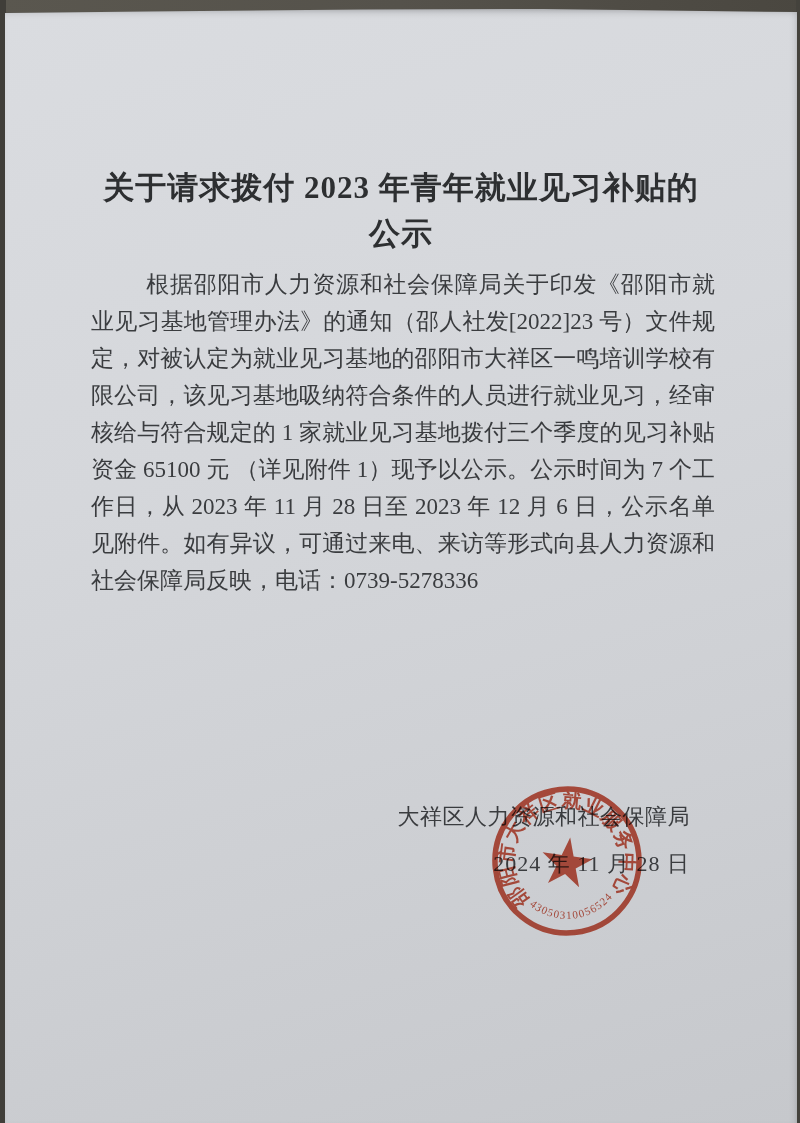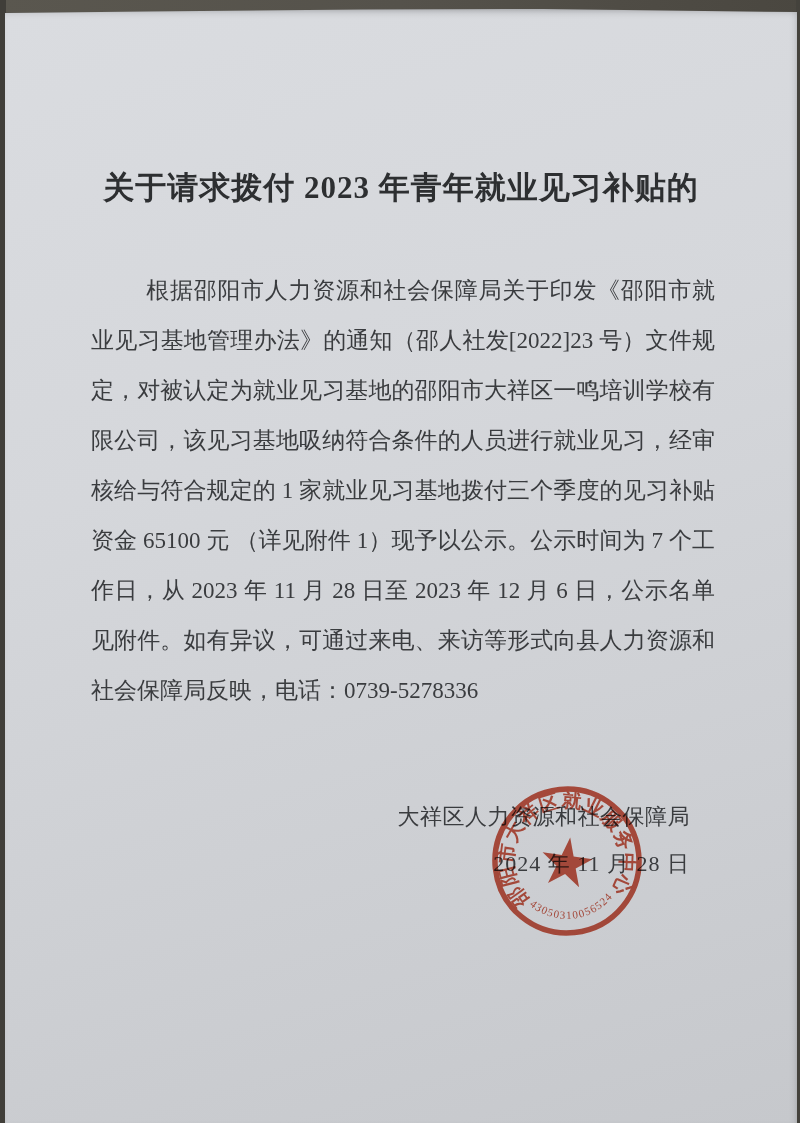--- a/index.html
+++ b/index.html
@@ -22,21 +22,21 @@
     padding-left:24px;
   }
 
   .doc-title {
     position:absolute; left:0; right:0; top:156px;
     text-align:center; font-weight:700; color:#2d2f31;
     font-size:31px; line-height:46px; letter-spacing:1px;
   }
   .doc-body {
     position:absolute; left:86px; top:257px; width:624px;
-    font-size:23px; line-height:50px;
+    font-size:23px; line-height:37px;
     text-align:justify; text-indent:2.4em;
     color:#3a3c3f;
   }
   .attachment {
     position:absolute; left:86px; top:636px;
     font-size:21px; color:#3a3c3f;
   }
   .signature {
     position:absolute; right:107px; top:793px;
     text-align:right; color:#3a3c3f;
@@ -55,20 +55,21 @@
 <body>
 
 <div class="edge edge-top"></div>
 <div class="edge edge-left"></div>
 <div class="edge edge-right"></div>
 
 <div class="paper">
 
   <div class="doc-title">
     <div>关于请求拨付 2023 年青年就业见习补贴的</div>
+    <div>公示</div>
   </div>
 
   <div class="doc-body">根据邵阳市人力资源和社会保障局关于印发《邵阳市就业见习基地管理办法》的通知（邵人社发[2022]23 号）文件规定，对被认定为就业见习基地的邵阳市大祥区一鸣培训学校有限公司，该见习基地吸纳符合条件的人员进行就业见习，经审核给与符合规定的 1 家就业见习基地拨付三个季度的见习补贴资金 65100 元 （详见附件 1）现予以公示。公示时间为 7 个工作日，从 2023 年 11 月 28 日至 2023 年 12 月 6 日，公示名单见附件。如有异议，可通过来电、来访等形式向县人力资源和社会保障局反映，电话：0739-5278336</div>
 
 
   <div class="signature">
     <div class="org">大祥区人力资源和社会保障局</div>
     <div class="date">2024 年 11 月 28 日</div>
   </div>
 

